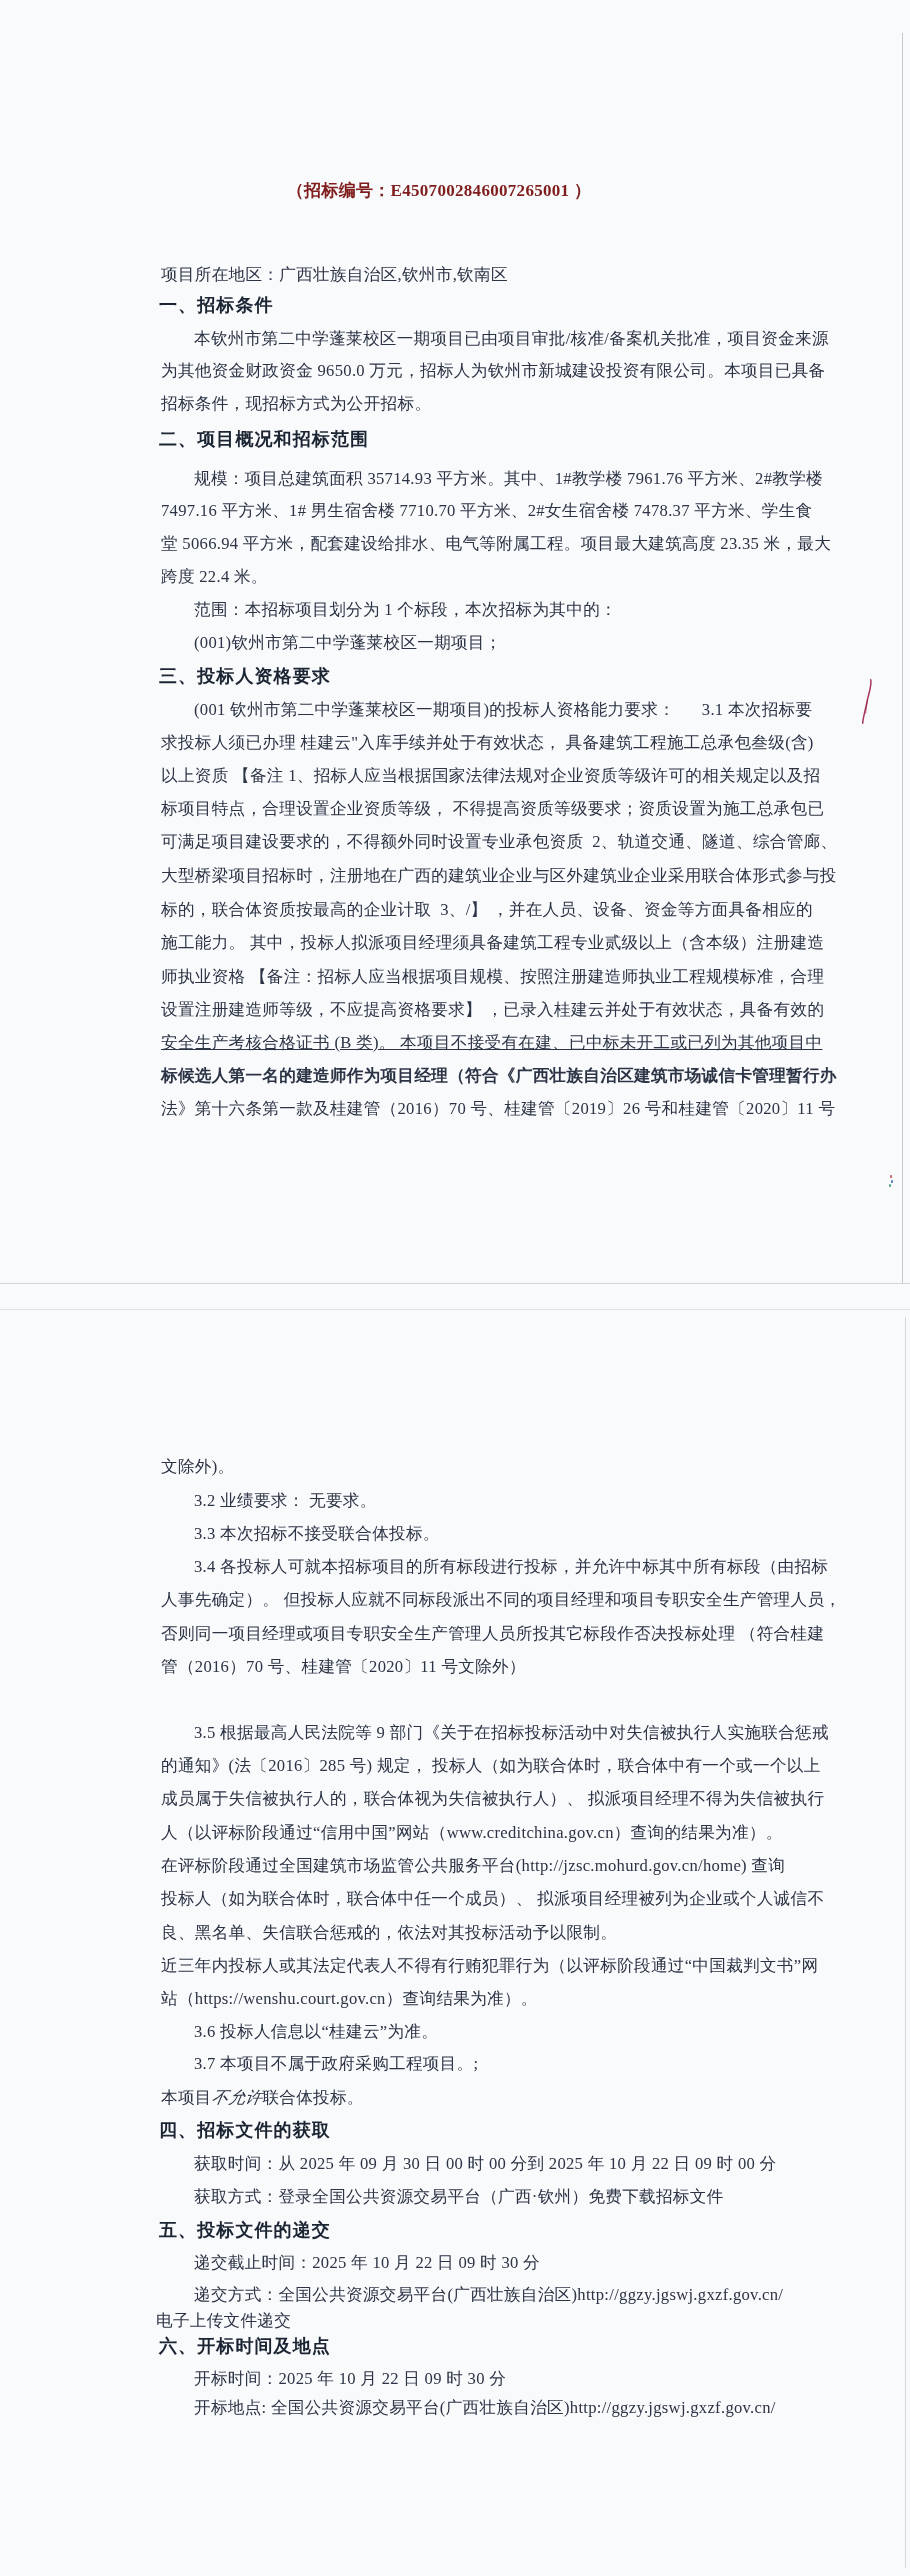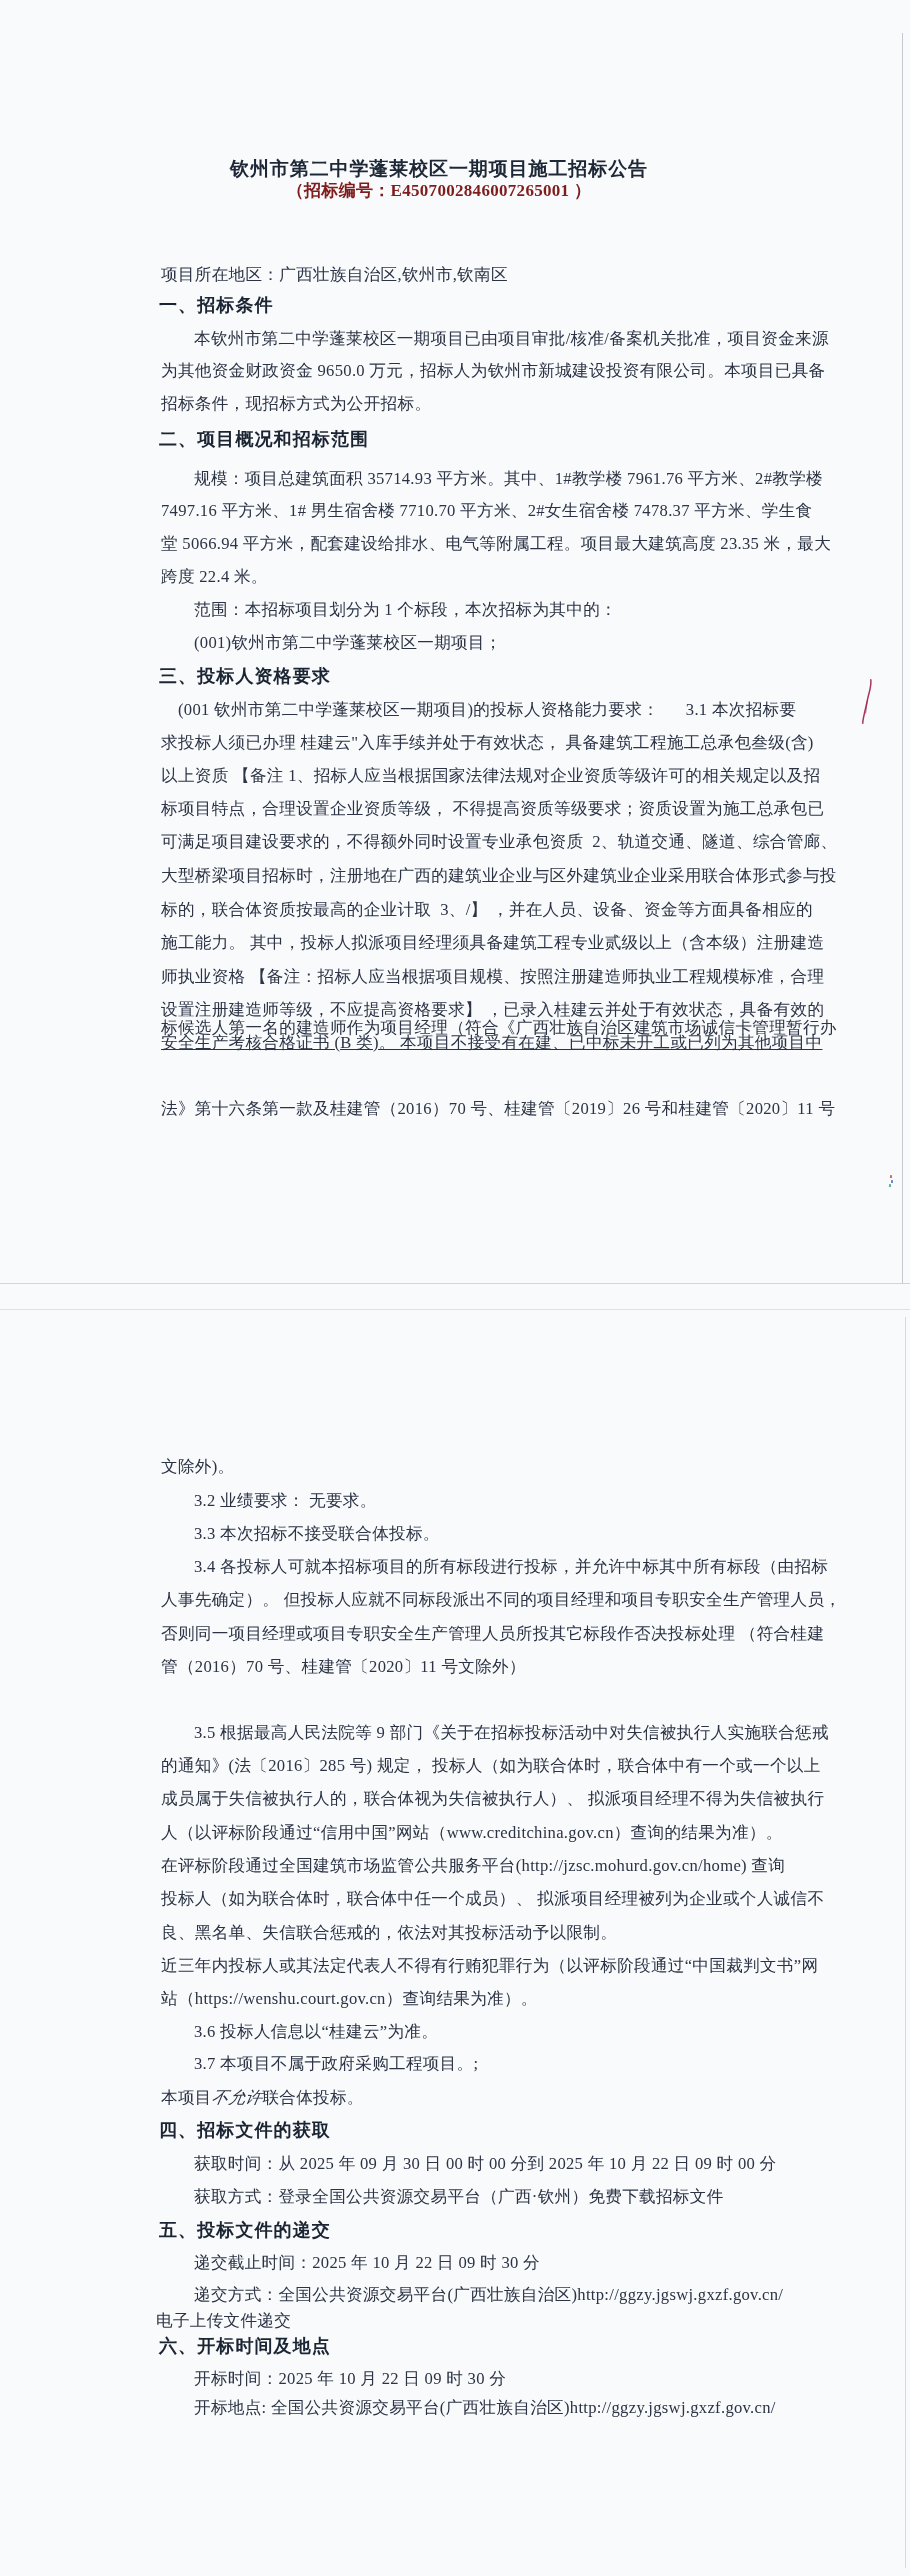--- a/index.html
+++ b/index.html
@@ -38,49 +38,48 @@
   .speck.red{left:890px;top:1175px;background:#c24747;}
   .speck.blue{left:891px;top:1180px;background:#4668c2;}
   .speck.green{left:889px;top:1184px;background:#3f9a6e;}
   .red-mark{position:absolute;left:861px;top:678px;}
 </style>
 </head>
 <body>
 
 <div class="canvas">
 
-  <h1 class="line title" style="top:145px;">钦州市第二中学蓬莱校区一期项目施工招标公告</h1>
   <div class="line subtitle" style="top:181px;">（招标编号：E4507002846007265001 ）</div>
 
   <div id="doc-lines">
       <div class="line body" style="top: 265px; left: 161px;">项目所在地区：广西壮族自治区,钦州市,钦南区</div>
       <div class="line heading" style="top: 295px; left: 159px;">一、招标条件</div>
       <div class="line body" style="top: 329px; left: 194px;">本钦州市第二中学蓬莱校区一期项目已由项目审批/核准/备案机关批准，项目资金来源</div>
       <div class="line body" style="top: 361px; left: 161px;">为其他资金财政资金 9650.0 万元，招标人为钦州市新城建设投资有限公司。本项目已具备</div>
       <div class="line body" style="top: 394px; left: 161px;">招标条件，现招标方式为公开招标。</div>
       <div class="line heading" style="top: 429px; left: 159px;">二、项目概况和招标范围</div>
       <div class="line body" style="top: 469px; left: 194px;">规模：项目总建筑面积 35714.93 平方米。其中、1#教学楼 7961.76 平方米、2#教学楼</div>
       <div class="line body" style="top: 501px; left: 161px;">7497.16 平方米、1# 男生宿舍楼 7710.70 平方米、2#女生宿舍楼 7478.37 平方米、学生食</div>
       <div class="line body" style="top: 534px; left: 161px;">堂 5066.94 平方米，配套建设给排水、电气等附属工程。项目最大建筑高度 23.35 米，最大</div>
       <div class="line body" style="top: 567px; left: 161px;">跨度 22.4 米。</div>
       <div class="line body" style="top: 600px; left: 194px;">范围：本招标项目划分为 1 个标段，本次招标为其中的：</div>
       <div class="line body" style="top: 633px; left: 194px;">(001)钦州市第二中学蓬莱校区一期项目；</div>
       <div class="line heading" style="top: 666px; left: 159px;">三、投标人资格要求</div>
-      <div class="line body" style="top: 700px; left: 178px;">(001 钦州市第二中学蓬莱校区一期项目)的投标人资格能力要求：      3.1 本次招标要</div>
+      <div class="line body" style="top: 700px; left: 194px;">(001 钦州市第二中学蓬莱校区一期项目)的投标人资格能力要求：      3.1 本次招标要</div>
       <div class="line body" style="top: 733px; left: 161px;">求投标人须已办理 桂建云"入库手续并处于有效状态， 具备建筑工程施工总承包叁级(含)</div>
       <div class="line body" style="top: 766px; left: 161px;">以上资质 【备注 1、招标人应当根据国家法律法规对企业资质等级许可的相关规定以及招</div>
       <div class="line body" style="top: 799px; left: 161px;">标项目特点，合理设置企业资质等级， 不得提高资质等级要求；资质设置为施工总承包已</div>
       <div class="line body" style="top: 832px; left: 161px;">可满足项目建设要求的，不得额外同时设置专业承包资质  2、轨道交通、隧道、综合管廊、</div>
       <div class="line body" style="top: 866px; left: 161px;">大型桥梁项目招标时，注册地在广西的建筑业企业与区外建筑业企业采用联合体形式参与投</div>
       <div class="line body" style="top: 900px; left: 161px;">标的，联合体资质按最高的企业计取  3、/】 ，并在人员、设备、资金等方面具备相应的</div>
       <div class="line body" style="top: 933px; left: 161px;">施工能力。 其中，投标人拟派项目经理须具备建筑工程专业贰级以上（含本级）注册建造</div>
       <div class="line body" style="top: 967px; left: 161px;">师执业资格 【备注：招标人应当根据项目规模、按照注册建造师执业工程规模标准，合理</div>
       <div class="line body" style="top: 1000px; left: 161px;">设置注册建造师等级，不应提高资格要求】 ，已录入桂建云并处于有效状态，具备有效的</div>
       <div class="line body" style="top: 1033px; left: 161px; text-decoration: underline;">安全生产考核合格证书 (B 类)。 本项目不接受有在建、已中标未开工或已列为其他项目中</div>
-      <div class="line body" style="top: 1018px; left: 161px;">标候选人第一名的建造师作为项目经理（符合《广西壮族自治区建筑市场诚信卡管理暂行办</div>
+      <div class="line body" style="top: 1066px; left: 161px; font-weight: bold;">标候选人第一名的建造师作为项目经理（符合《广西壮族自治区建筑市场诚信卡管理暂行办</div>
       <div class="line body" style="top: 1099px; left: 161px;">法》第十六条第一款及桂建管（2016）70 号、桂建管〔2019〕26 号和桂建管〔2020〕11 号</div>
       <div class="line body" style="top: 1457px; left: 161px;">文除外)。</div>
       <div class="line body" style="top: 1491px; left: 194px;">3.2 业绩要求： 无要求。</div>
       <div class="line body" style="top: 1524px; left: 194px;">3.3 本次招标不接受联合体投标。</div>
       <div class="line body" style="top: 1557px; left: 194px;">3.4 各投标人可就本招标项目的所有标段进行投标，并允许中标其中所有标段（由招标</div>
       <div class="line body" style="top: 1590px; left: 161px;">人事先确定）。 但投标人应就不同标段派出不同的项目经理和项目专职安全生产管理人员，</div>
       <div class="line body" style="top: 1624px; left: 161px;">否则同一项目经理或项目专职安全生产管理人员所投其它标段作否决投标处理 （符合桂建</div>
       <div class="line body" style="top: 1657px; left: 161px;">管（2016）70 号、桂建管〔2020〕11 号文除外）</div>
       <div class="line body" style="top: 1723px; left: 194px;">3.5 根据最高人民法院等 9 部门《关于在招标投标活动中对失信被执行人实施联合惩戒</div>
       <div class="line body" style="top: 1756px; left: 161px;">的通知》(法〔2016〕285 号) 规定， 投标人（如为联合体时，联合体中有一个或一个以上</div>

